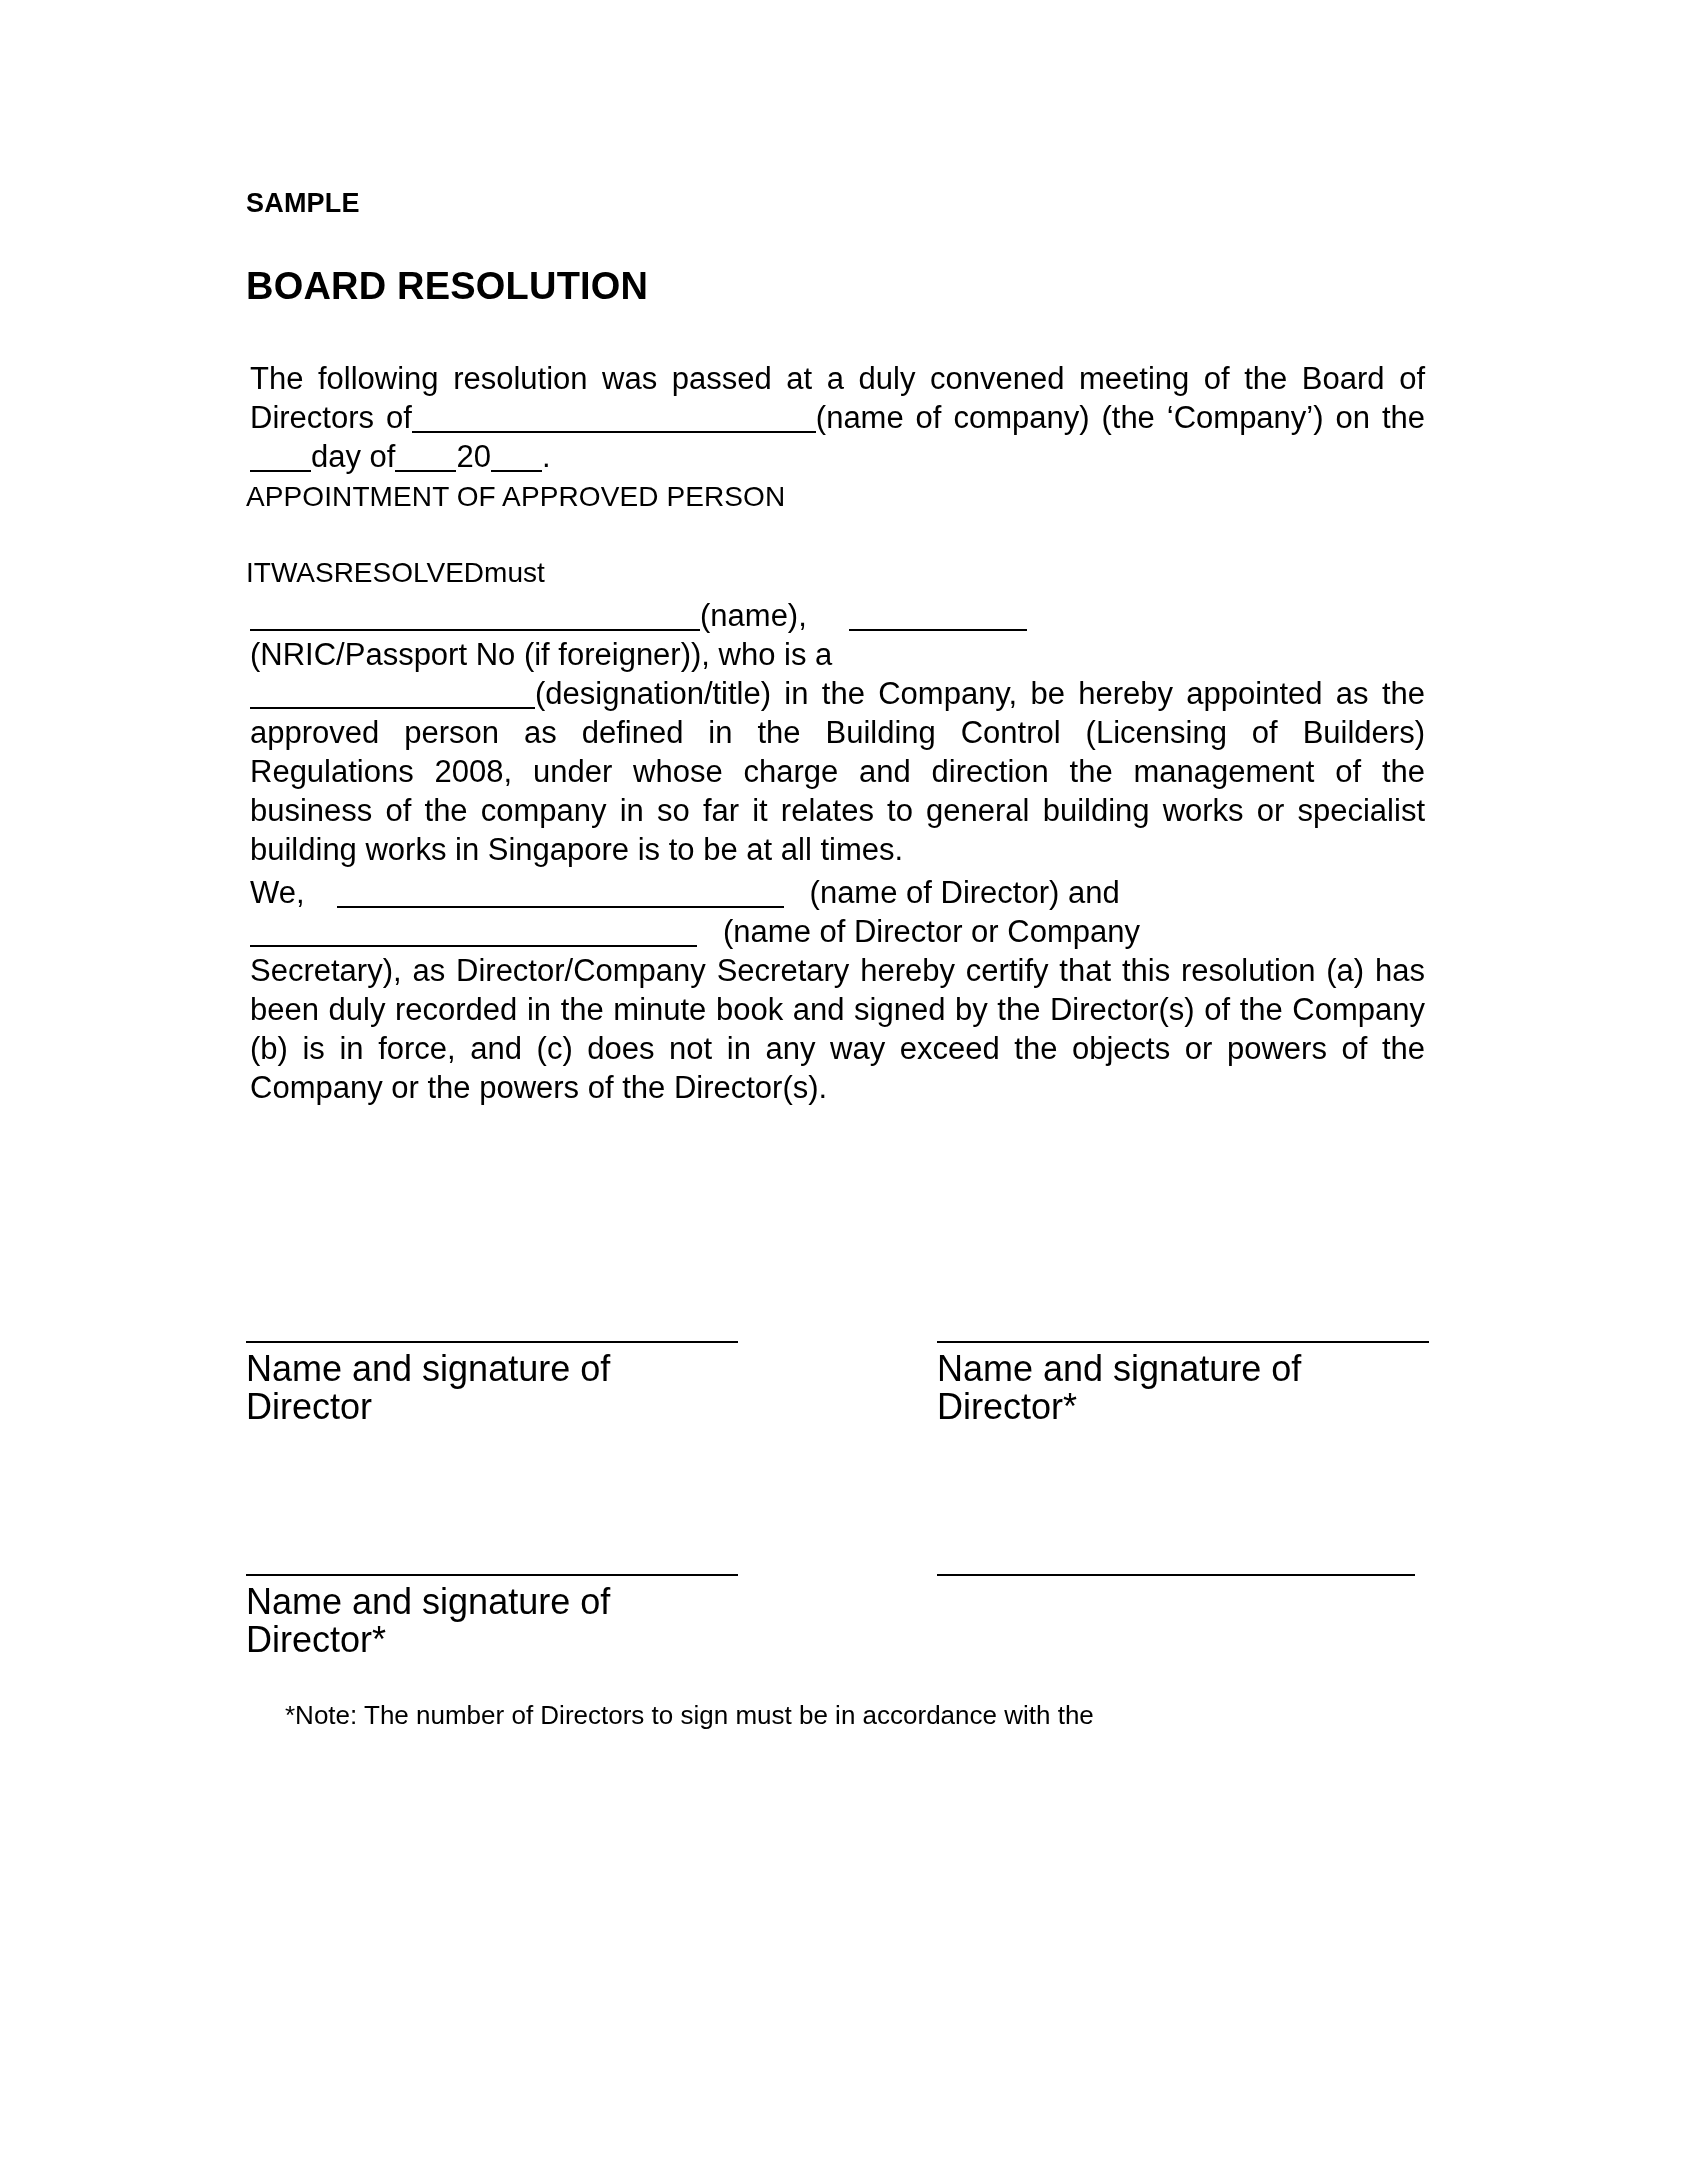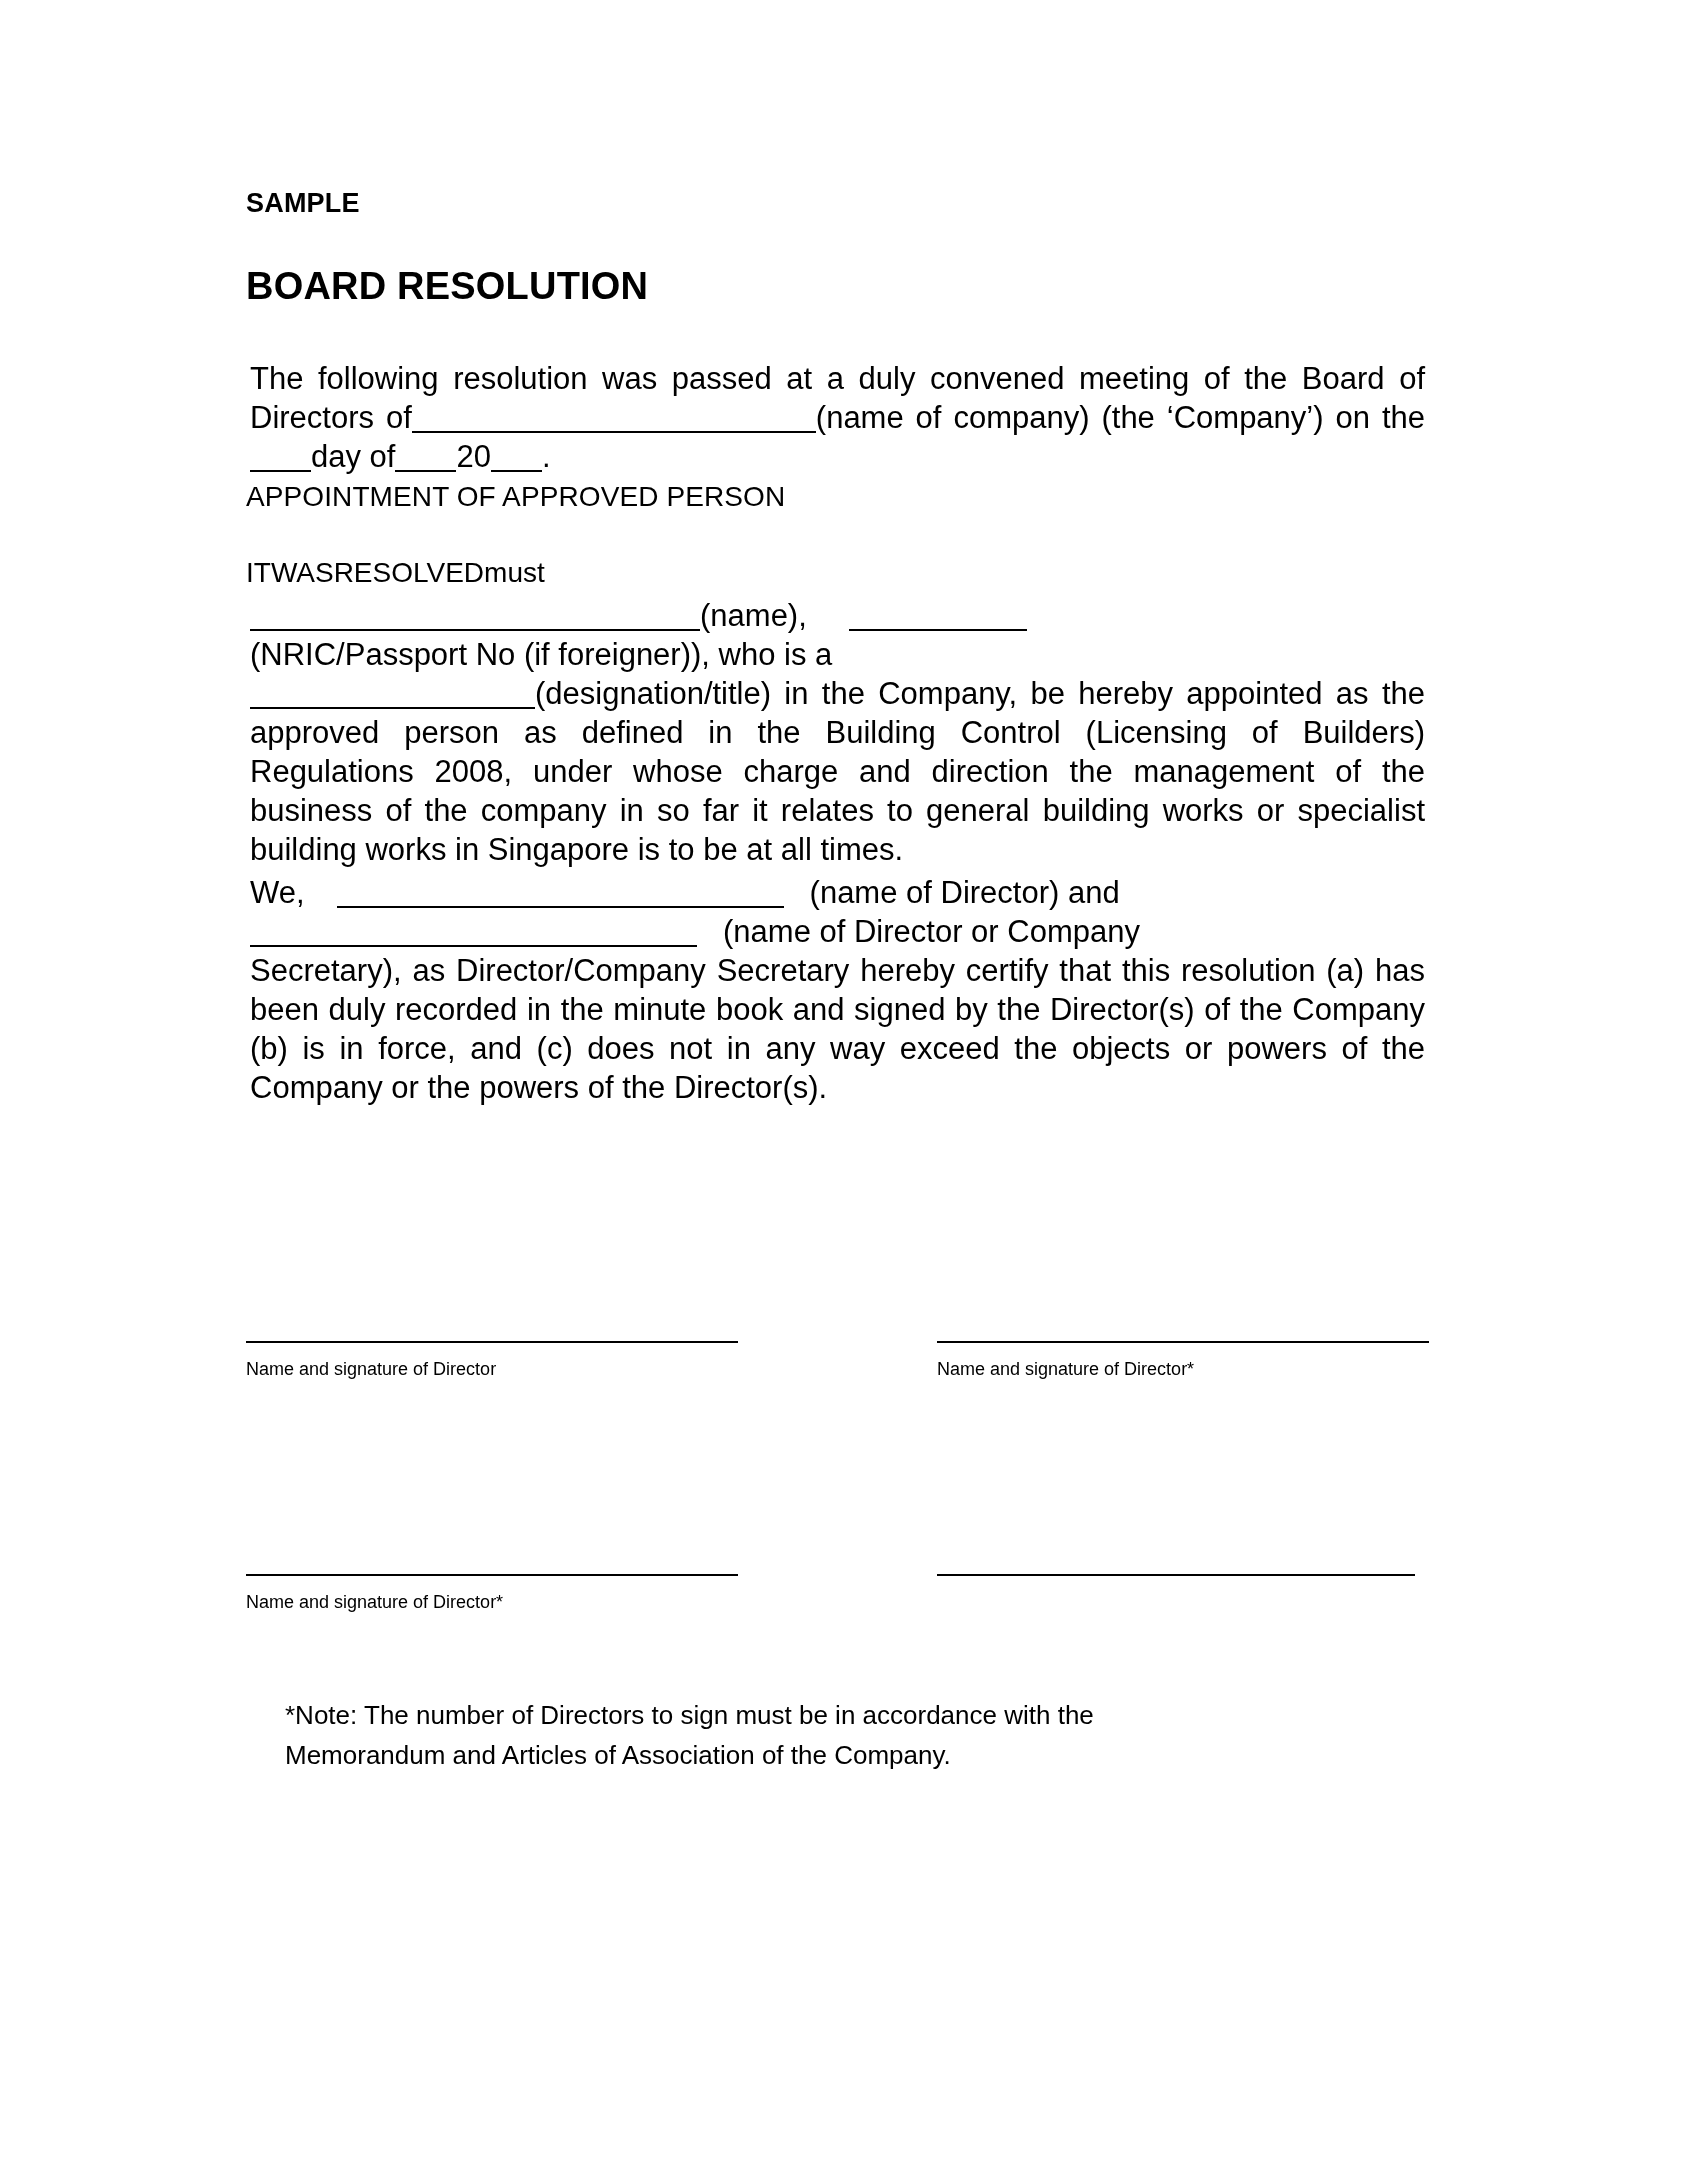--- a/index.html
+++ b/index.html
@@ -111,21 +111,21 @@
     margin-left: 199px;
   }
   .sig-line {
     border-top: 2px solid #000;
     width: 492px;
     height: 0;
     margin-bottom: 7px;
   }
   .sig-line.short-line { width: 478px; }
   .sig-caption {
-    font-size: 18px;
+    font-size: 36px;
     line-height: 38px;
     white-space: pre-line;
   }
 
   .footnote {
     position: absolute;
     left: 285px;
     width: 1119px;
     font-size: 26px;
     line-height: 40px;
@@ -181,17 +181,16 @@
         <div class="sig-caption">Name and signature of Director*</div>
       </div>
       <div class="sig-cell right-cell">
         <div class="sig-line short-line"></div>
       </div>
     </div>
   </div>
 
   <div class="footnote" style="top: 1695px;">
     <span class="note-line">*Note: The number of  Directors     to sign must be in accordance with  the</span>
-    <span class="note-line">Memorandum and Articles of Association of the Company.</span>
   </div>
 
 </div>
 
 
 </body></html>

